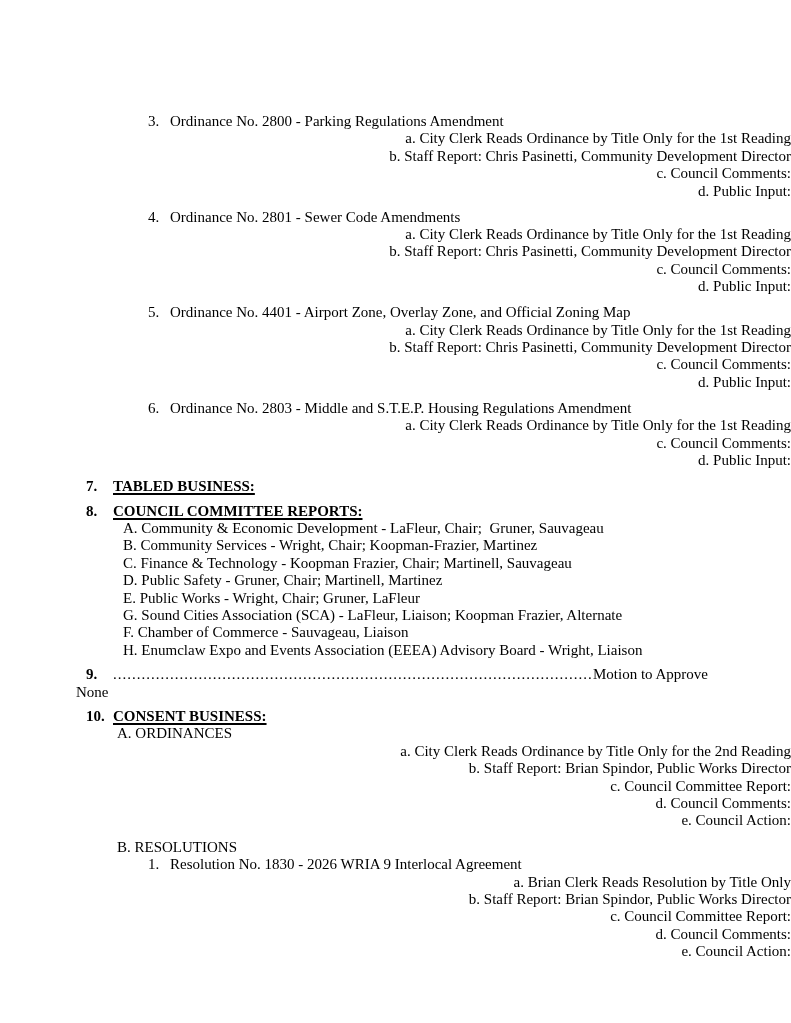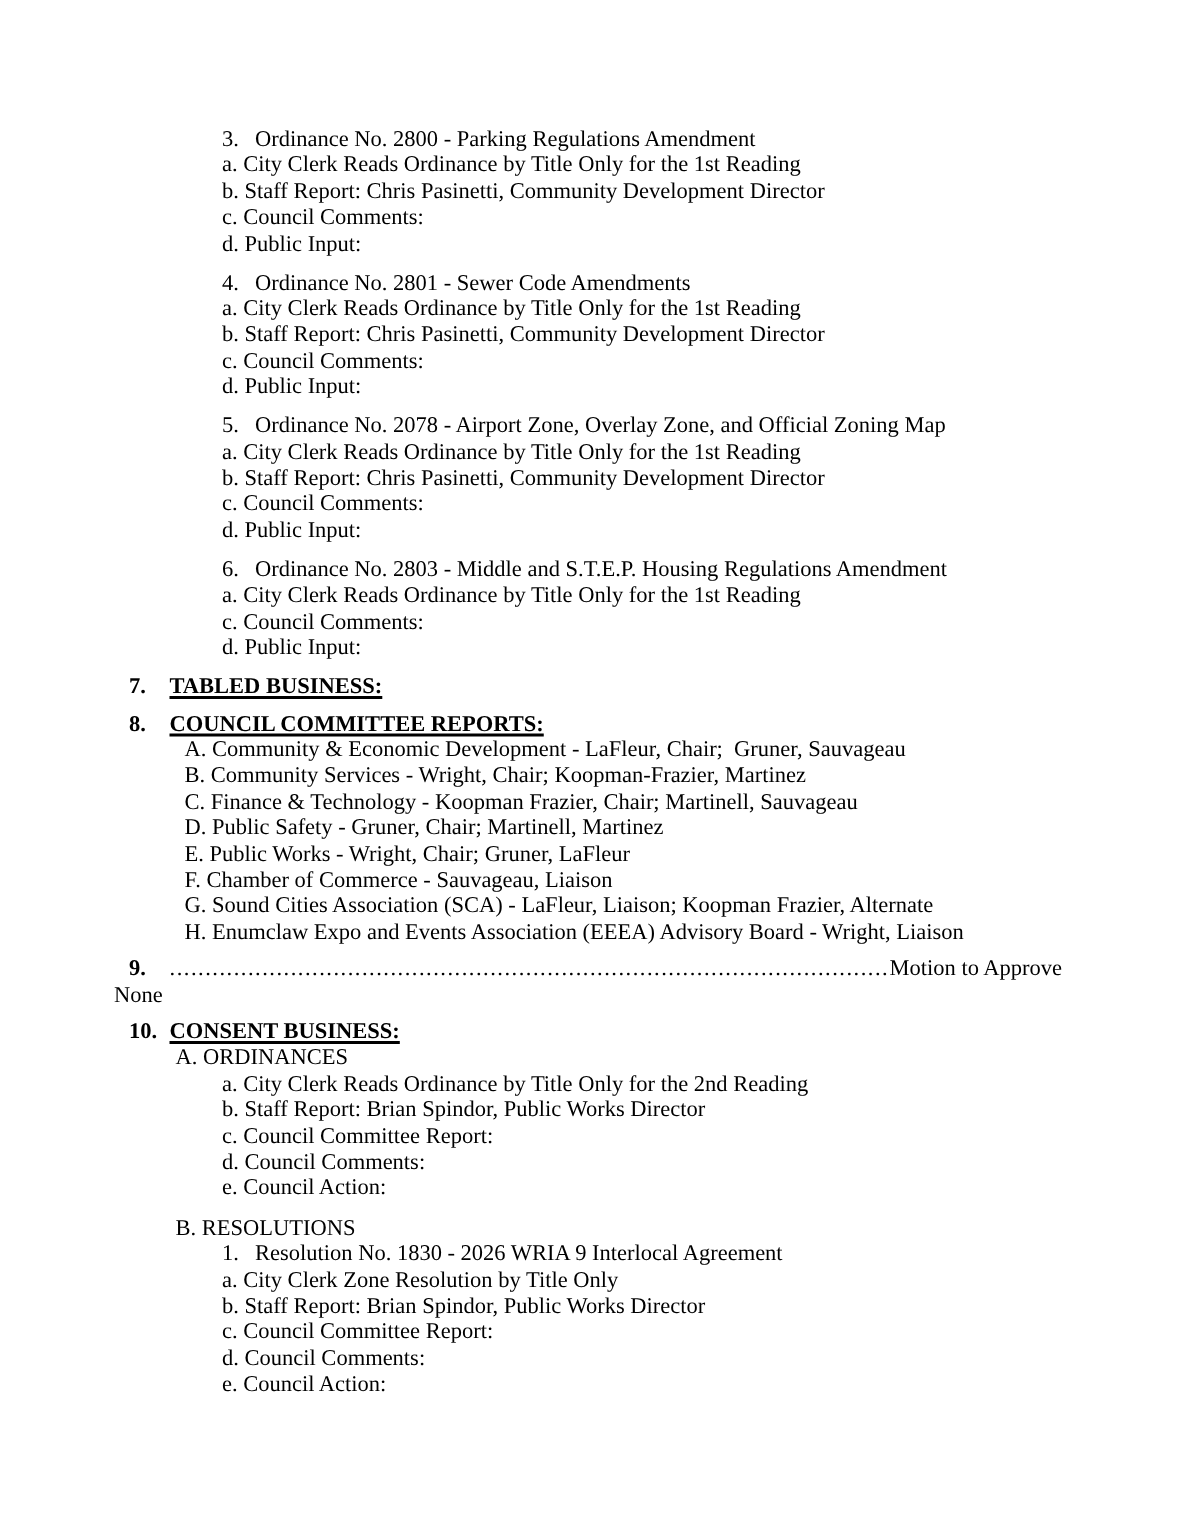--- a/index.html
+++ b/index.html
@@ -7,27 +7,27 @@
     position: relative;
     width: 791px;
     height: 1023px;
     background: #ffffff;
     color: #000000;
     font-family: "Liberation Serif", "DejaVu Serif", serif;
     font-size: 15px;
     line-height: 17.4px;
     overflow: hidden;
   }
-  .content { padding-top: 85px; }
+  .content { padding-top: 113px; }
 
   
   .ord-item { margin-left: 148px; margin-bottom: 8.6px; }
   .ord-title { white-space: pre-wrap; }
   .ord-num { display: inline-block; width: 22px; }
-  .sub-line { white-space: pre-wrap; }
+  .sub-line { white-space: pre-wrap; text-align: right; }
 
   
   .sec { display: flex; margin-left: 86px; }
   .sec-gap { margin-top: 7px; }
   .sec-num { flex: 0 0 27px; font-weight: bold; }
   .sec-head {
     font-weight: bold;
     text-decoration: underline;
     text-underline-offset: 2px;
     text-decoration-thickness: 1.5px;
@@ -69,21 +69,21 @@
 
     <div class="ord-item">
       <div class="ord-title"><span class="ord-num">4.</span><span>Ordinance No. 2801 - Sewer Code Amendments</span></div>
       <div class="sub-line">a. City Clerk Reads Ordinance by Title Only for the 1st Reading</div>
       <div class="sub-line">b. Staff Report: Chris Pasinetti, Community Development Director</div>
       <div class="sub-line">c. Council Comments:</div>
       <div class="sub-line">d. Public Input:</div>
     </div>
 
     <div class="ord-item">
-      <div class="ord-title"><span class="ord-num">5.</span><span>Ordinance No. 2078 - Airport Zone, Overlay Zone, and Official Zoning Map</span></div>
+      <div class="ord-title"><span class="ord-num">5.</span><span>Ordinance No. 4401 - Airport Zone, Overlay Zone, and Official Zoning Map</span></div>
       <div class="sub-line">a. City Clerk Reads Ordinance by Title Only for the 1st Reading</div>
       <div class="sub-line">b. Staff Report: Chris Pasinetti, Community Development Director</div>
       <div class="sub-line">c. Council Comments:</div>
       <div class="sub-line">d. Public Input:</div>
     </div>
 
     <div class="ord-item">
       <div class="ord-title"><span class="ord-num">6.</span><span>Ordinance No. 2803 - Middle and S.T.E.P. Housing Regulations Amendment</span></div>
       <div class="sub-line">a. City Clerk Reads Ordinance by Title Only for the 1st Reading</div>
       <div class="sub-line">c. Council Comments:</div>
@@ -97,22 +97,22 @@
 
     <div class="sec sec-gap">
       <span class="sec-num">8.</span>
       <span class="sec-head">COUNCIL COMMITTEE REPORTS:</span>
     </div>
     <div class="committee-line">A. Community &amp; Economic Development - LaFleur, Chair;  Gruner, Sauvageau</div>
     <div class="committee-line">B. Community Services - Wright, Chair; Koopman-Frazier, Martinez</div>
     <div class="committee-line">C. Finance &amp; Technology - Koopman Frazier, Chair; Martinell, Sauvageau</div>
     <div class="committee-line">D. Public Safety - Gruner, Chair; Martinell, Martinez</div>
     <div class="committee-line">E. Public Works - Wright, Chair; Gruner, LaFleur</div>
+    <div class="committee-line">G. Sound Cities Association (SCA) - LaFleur, Liaison; Koopman Frazier, Alternate</div>
     <div class="committee-line">F. Chamber of Commerce - Sauvageau, Liaison</div>
-    <div class="committee-line">G. Sound Cities Association (SCA) - LaFleur, Liaison; Koopman Frazier, Alternate</div>
     <div class="committee-line">H. Enumclaw Expo and Events Association (EEEA) Advisory Board - Wright, Liaison</div>
 
     <div class="sec sec-gap sec9">
       <span class="sec-num">9.</span>
       <span class="leader-dots">........................................................................................................................</span>
       <span class="leader-right">Motion to Approve</span>
     </div>
     <div class="none-line">None</div>
 
     <div class="sec sec-gap">
@@ -125,21 +125,21 @@
       <div class="sub-line">a. City Clerk Reads Ordinance by Title Only for the 2nd Reading</div>
       <div class="sub-line">b. Staff Report: Brian Spindor, Public Works Director</div>
       <div class="sub-line">c. Council Committee Report:</div>
       <div class="sub-line">d. Council Comments:</div>
       <div class="sub-line">e. Council Action:</div>
     </div>
 
     <div class="subsection-label subsection-gap">B. RESOLUTIONS</div>
     <div class="ord-item">
       <div class="ord-title"><span class="ord-num">1.</span><span>Resolution No. 1830 - 2026 WRIA 9 Interlocal Agreement</span></div>
-      <div class="sub-line">a. City Clerk Zone Resolution by Title Only</div>
+      <div class="sub-line">a. Brian Clerk Reads Resolution by Title Only</div>
       <div class="sub-line">b. Staff Report: Brian Spindor, Public Works Director</div>
       <div class="sub-line">c. Council Committee Report:</div>
       <div class="sub-line">d. Council Comments:</div>
       <div class="sub-line">e. Council Action:</div>
     </div>
 
   </div>
 </div>
 
 </body></html>

